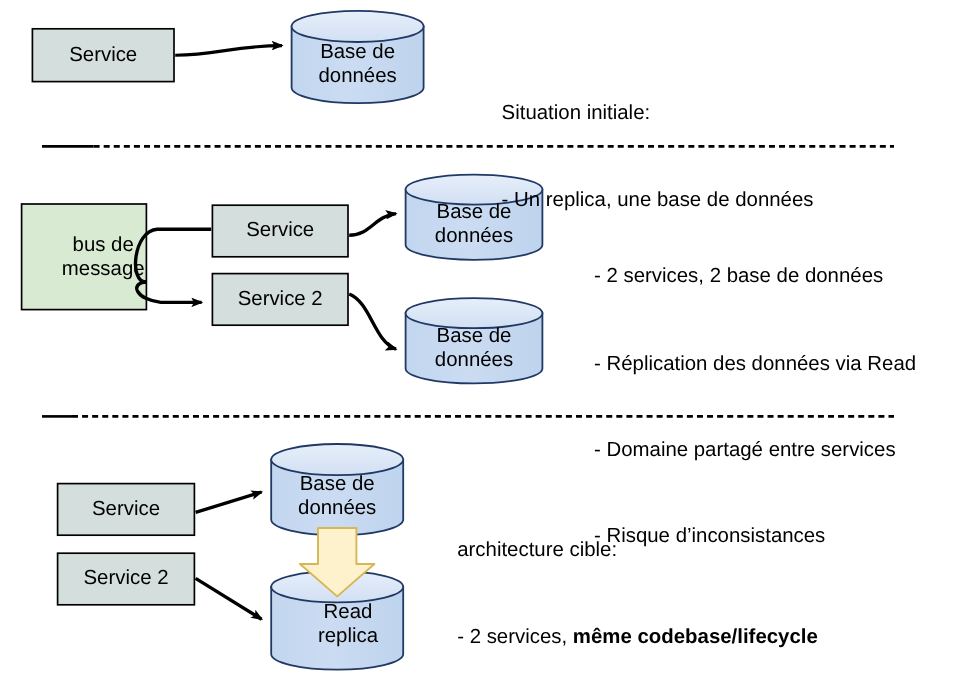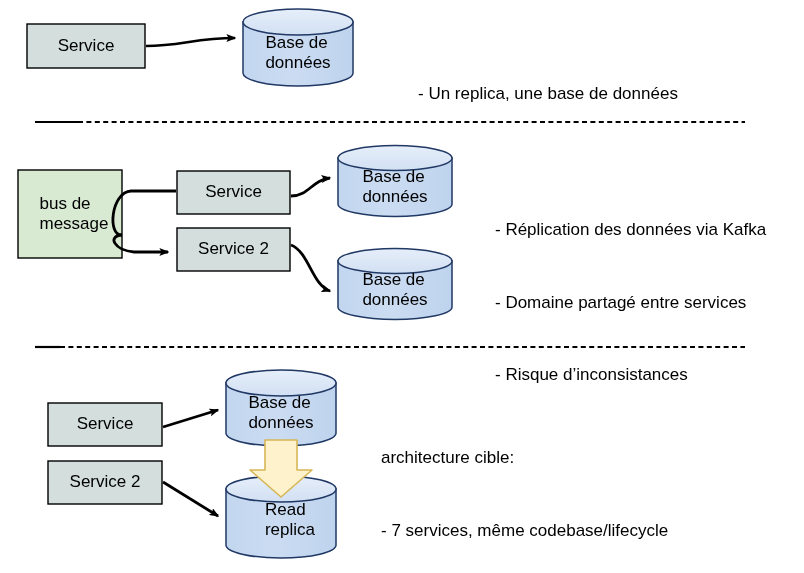--- a/index.html
+++ b/index.html
@@ -26,35 +26,36 @@
     left: 0; top: 0;
     width: 804px;
     height: 573px;
     overflow: visible;
   }
   .node-label {
     position: absolute;
     display: flex;
     align-items: center;
     justify-content: center;
+    text-align: center;
     line-height: 1.18;
     font-size: 17px;
     color: #000;
     pointer-events: none;
     white-space: pre-line;
   }
   .textblock {
     position: absolute;
     font-size: 17px;
     line-height: 1.42;
     color: #000;
     white-space: pre;
   }
   .textblock .ln { display: block; }
-  .textblock .bold { font-weight: normal; }
+  .textblock .bold { font-weight: bold; }
 </style>
 </head>
 <body>
 
 <div class="stage">
 
   <svg class="layer" viewBox="0 0 804 573">
     <defs>
       <marker id="arrowhead" markerWidth="10" markerHeight="8" refX="8.6" refY="4" orient="auto" markerUnits="userSpaceOnUse">
         <path d="M0,0 L10,4 L0,8 L2.2,4 Z" fill="#000000"></path>
@@ -139,55 +140,57 @@
       <path d="M163,482 L218,516" fill="none" stroke="#000000" stroke-width="2.8" marker-end="url(#arrowhead)"></path>
     </g>
   </svg>
 
   <div class="node-label" style="left:27px; top:24px; width:118px; height:44px;">Service</div>
 
   <div class="node-label" style="left:243px; top:24px; width:110px; height:58px;">Base de
 données</div>
 
   <div class="textblock" style="left:418px; top:34px; width:360px;">
+    <span class="ln">Situation initiale:</span>
     <span class="ln">- Un replica, une base de données</span>
   </div>
 
-  <div class="node-label" style="left:22px; top:170px; width:104px; height:88px;">bus de
+  <div class="node-label" style="left:34px; top:170px; width:104px; height:88px;">bus de
 message</div>
 
   <div class="node-label" style="left:177px; top:171px; width:113px; height:43px;">Service</div>
 
   <div class="node-label" style="left:177px; top:228px; width:113px; height:43px;">Service 2</div>
 
   <div class="node-label" style="left:338px; top:160px; width:114px; height:54px;">Base de
 données</div>
 
   <div class="node-label" style="left:338px; top:263px; width:114px; height:54px;">Base de
 données</div>
 
   <div class="textblock" style="left:495px; top:170px; width:305px;">
-    <span class="ln">- Réplication des données via Kafka</span>
+    <span class="ln">- 2 services, 2 base de données</span>
+    <span class="ln">- Réplication des données via Read</span>
     <span class="ln">- Domaine partagé entre services</span>
     <span class="ln">- Risque d’inconsistances</span>
   </div>
 
   <div class="node-label" style="left:48px; top:403px; width:114px; height:43px;">Service</div>
 
   <div class="node-label" style="left:48px; top:461px; width:114px; height:43px;">Service 2</div>
 
   <div class="node-label" style="left:226px; top:385px; width:110px; height:56px;">Base de
 données</div>
 
   <div class="node-label" style="left:226px; top:492px; width:128px; height:56px;">Read
 replica</div>
 
   <div class="textblock" style="left:381px; top:398px; width:420px;">
     <span class="ln">architecture cible:</span>
-    <span class="ln"><span>- 7 services, </span><span class="bold">même codebase/lifecycle</span></span>
+    <span class="ln"><span>- 2 services, </span><span class="bold">même codebase/lifecycle</span></span>
     
     
     
     
     
   </div>
 
 </div>
 
 </body></html>

